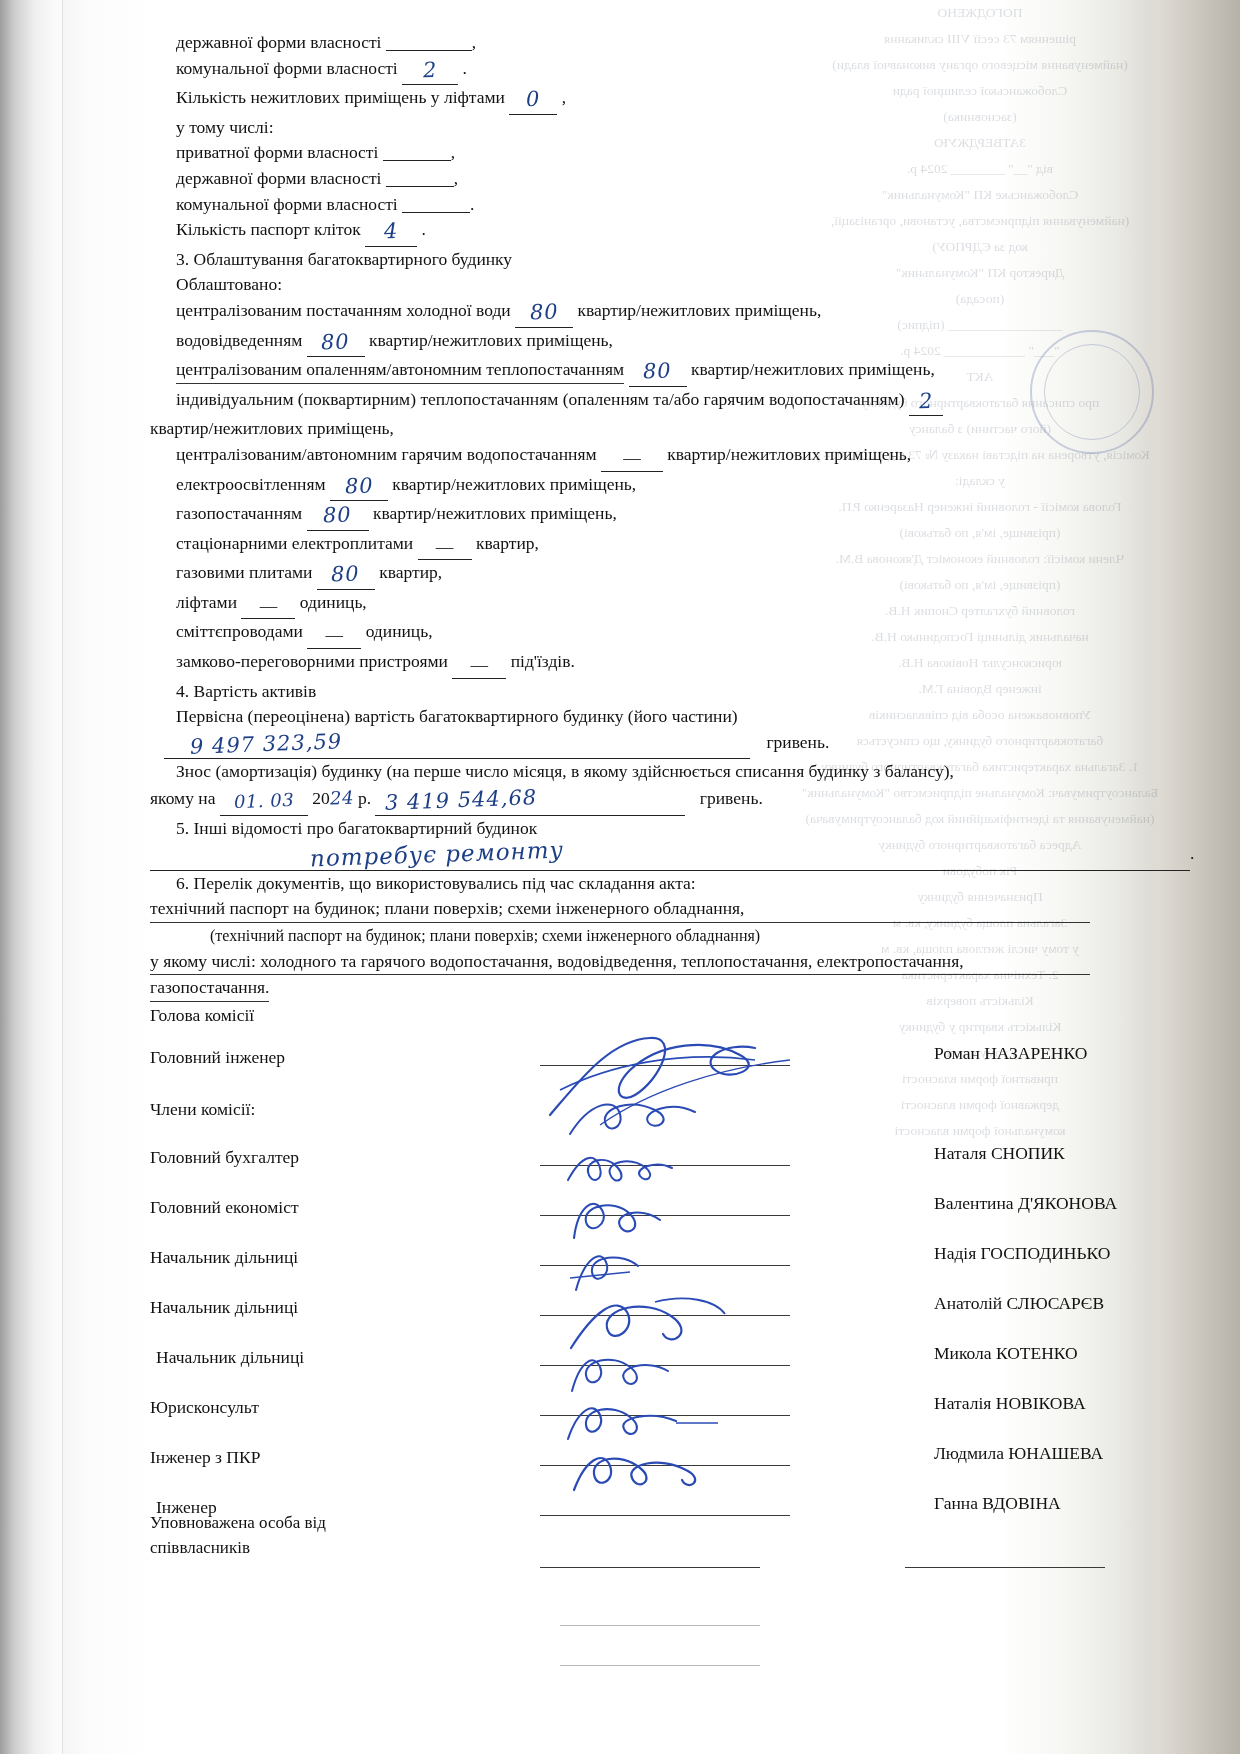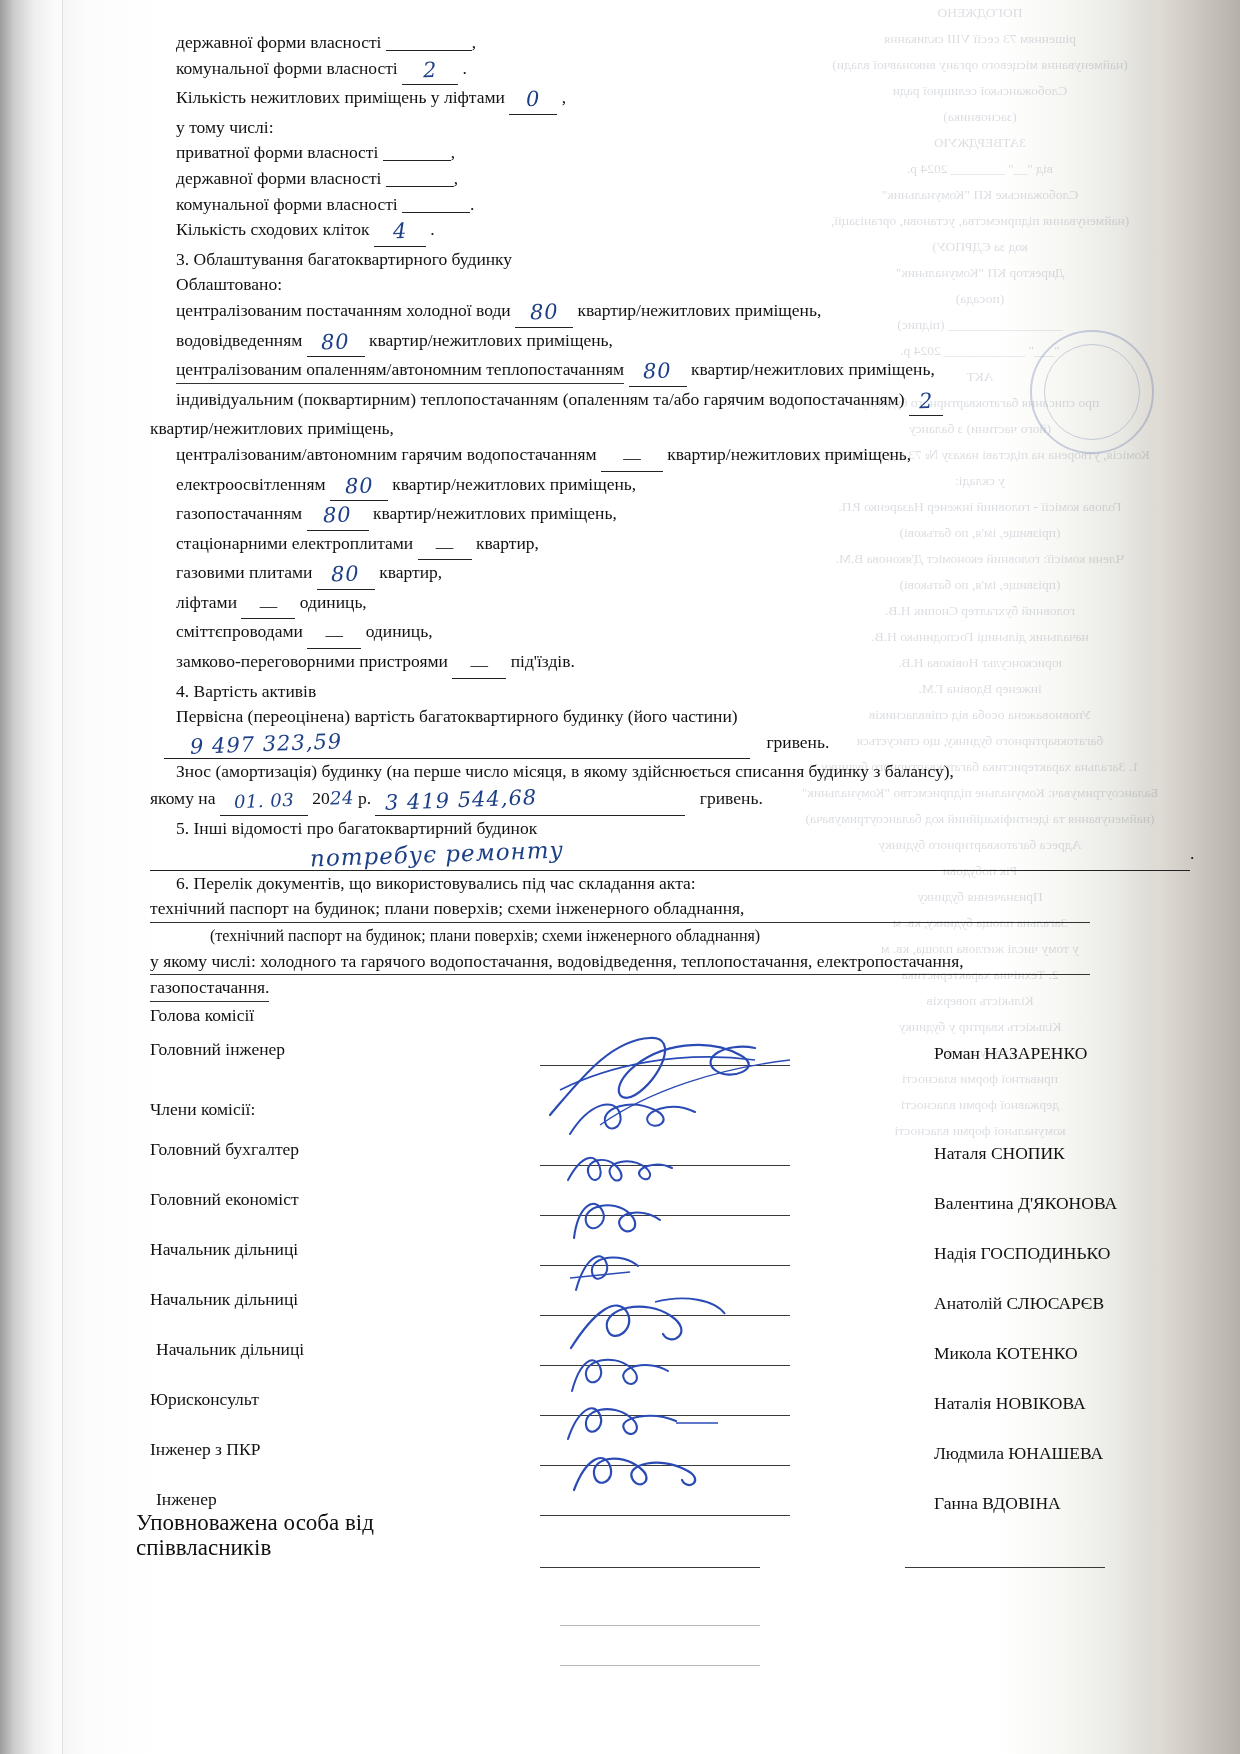--- a/index.html
+++ b/index.html
@@ -108,21 +108,21 @@
     width: 1010px;
     font-size: 17.5px;
   }
   .sign-row {
     position: relative;
     height: 50px;
   }
   .sign-role {
     position: absolute;
     left: 0;
-    top: 4px;
+    top: 12px;
     white-space: nowrap;
   }
   .sign-line {
     position: absolute;
     left: 390px;
     top: 30px;
     width: 250px;
     border-bottom: 1px solid #3a3a3a;
   }
   .sign-name {
@@ -134,23 +134,23 @@
   .sig-scribble {
     position: absolute;
     font-family: "DejaVu Serif", serif;
     font-style: italic;
     color: #2746a0;
     pointer-events: none;
   }
 
   .owner-block {
     position: absolute;
-    left: 136px;
+    left: 150px;
     top: 1510px;
-    font-size: 23px;
+    font-size: 17px;
     line-height: 25px;
   }
   .owner-rule-l {
     position: absolute;
     left: 540px;
     top: 1567px;
     width: 220px;
     border-bottom: 1px solid #3a3a3a;
   }
   .owner-rule-r {
@@ -278,21 +278,21 @@
       <span>державної форми власності</span>
       <span class="blank w68"></span>,
     </div>
 
     <div class="ln ind1">
       <span>комунальної форми власності</span>
       <span class="blank w68"></span>.
     </div>
 
     <div class="ln ind1">
-      <span>Кількість сходових кліток</span>
+      <span>Кількість паспорт кліток</span>
       <span class="ul-val" style="width:52px"><span class="hw big">4</span></span> .
     </div>
 
     <div class="ln ind1">
       <span>3. Облаштування багатоквартирного будинку</span>
     </div>
 
     <div class="ln ind1">
       <span>Облаштовано:</span>
     </div>

